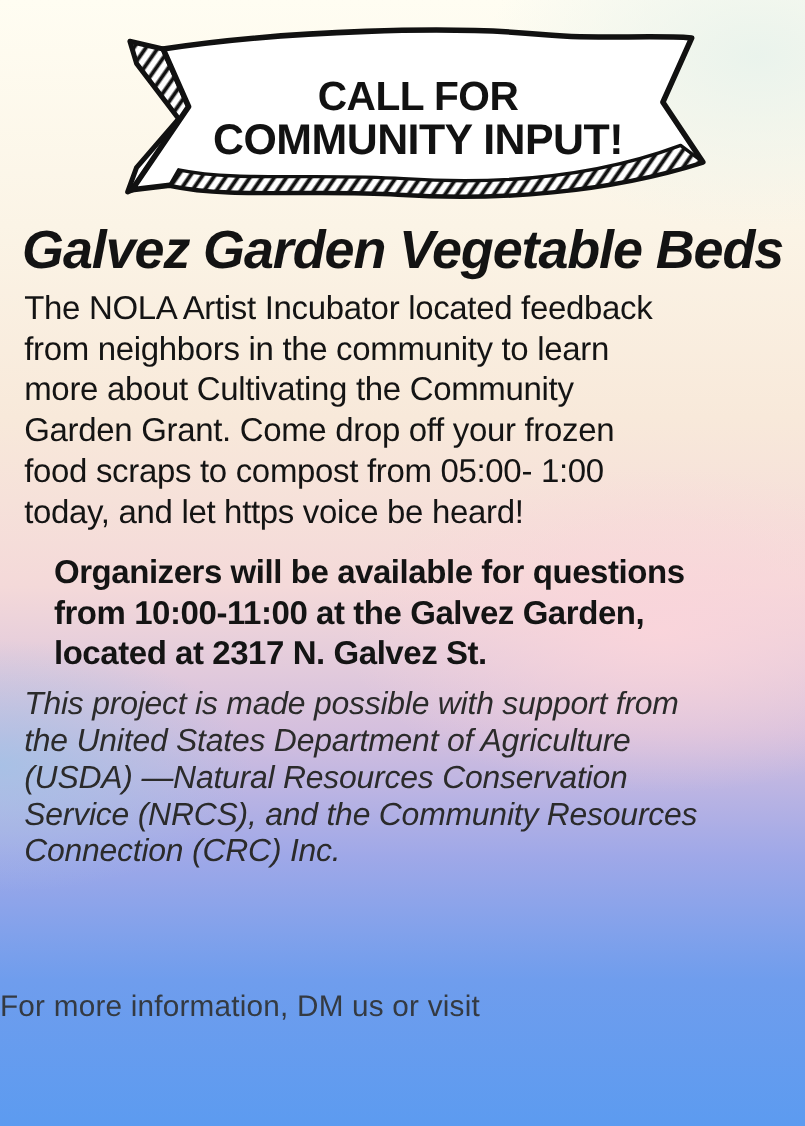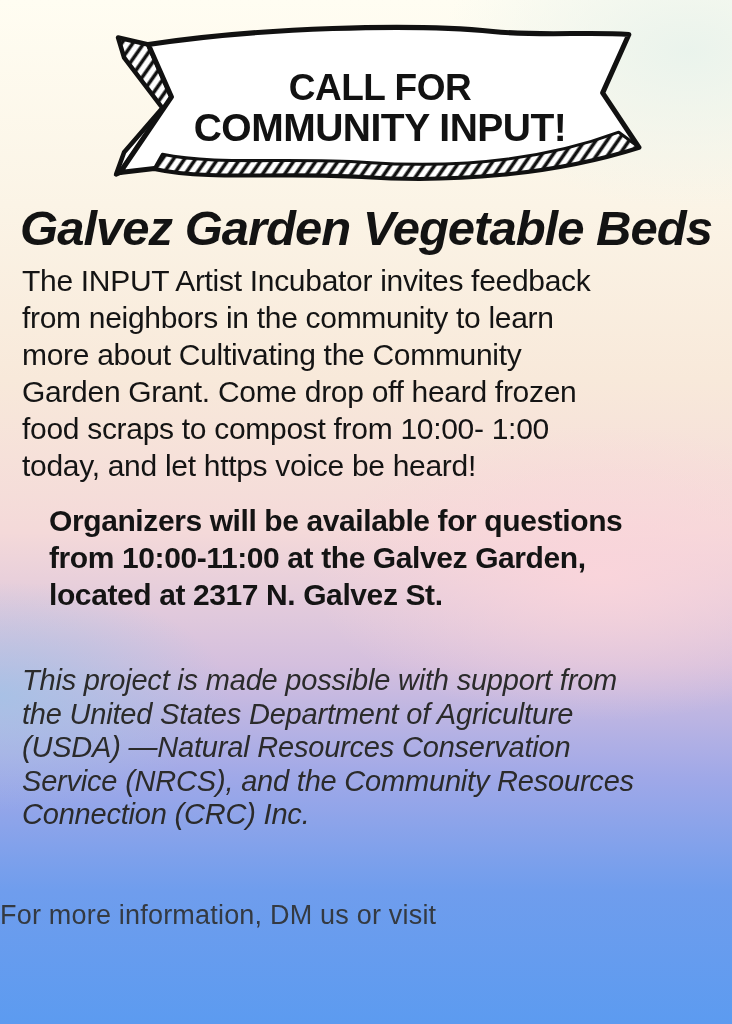--- a/index.html
+++ b/index.html
@@ -43,21 +43,21 @@
     font-size:49px;
     font-weight:bold;
     font-style:italic;
     letter-spacing:-1px;
     color:#131313;
   }
   .para{position:absolute; left:22px; right:18px; color:#141414;}
   .para .ln{white-space:nowrap;}
   .intro{top:262px; font-size:30px; line-height:37px; letter-spacing:-0.3px;}
   .organizers{top:502px; font-size:30px; line-height:37px; font-weight:bold; letter-spacing:-0.4px;margin-left:27px;}
-  .support{top:664px; font-size:29px; line-height:33.5px; font-style:italic; color:#2b2b2b; letter-spacing:-0.2px;}
+  .support{top:624px; font-size:29px; line-height:33.5px; font-style:italic; color:#2b2b2b; letter-spacing:-0.2px;}
   .footer{
     position:absolute; left:0; right:0; top:893px;
     font-size:27px; line-height:45px;
     color:#343a42;
     letter-spacing:0.2px;
   }
 </style>
 </head>
 <body>
 
@@ -95,25 +95,25 @@
     </svg>
     <div class="banner-text">
       <div class="l1">CALL FOR</div>
       <div class="l2">COMMUNITY INPUT!</div>
     </div>
   </div>
 
   <div class="title">Galvez Garden Vegetable Beds</div>
 
   <div class="para intro">
-    <div class="ln">The INPUT Artist Incubator invites feedback</div>
+    <div class="ln">The NOLA Artist Incubator located feedback</div>
     <div class="ln">from neighbors in the community to learn</div>
     <div class="ln">more about Cultivating the Community</div>
-    <div class="ln">Garden Grant. Come drop off heard frozen</div>
-    <div class="ln">food scraps to compost from 10:00- 1:00</div>
+    <div class="ln">Garden Grant. Come drop off your frozen</div>
+    <div class="ln">food scraps to compost from 05:00- 1:00</div>
     <div class="ln">today, and let https voice be heard!</div>
   </div>
 
   <div class="para organizers">
     <div class="ln">Organizers will be available for questions</div>
     <div class="ln">from 10:00-11:00 at the Galvez Garden,</div>
     <div class="ln">located at 2317 N. Galvez St.</div>
   </div>
 
   <div class="para support">

